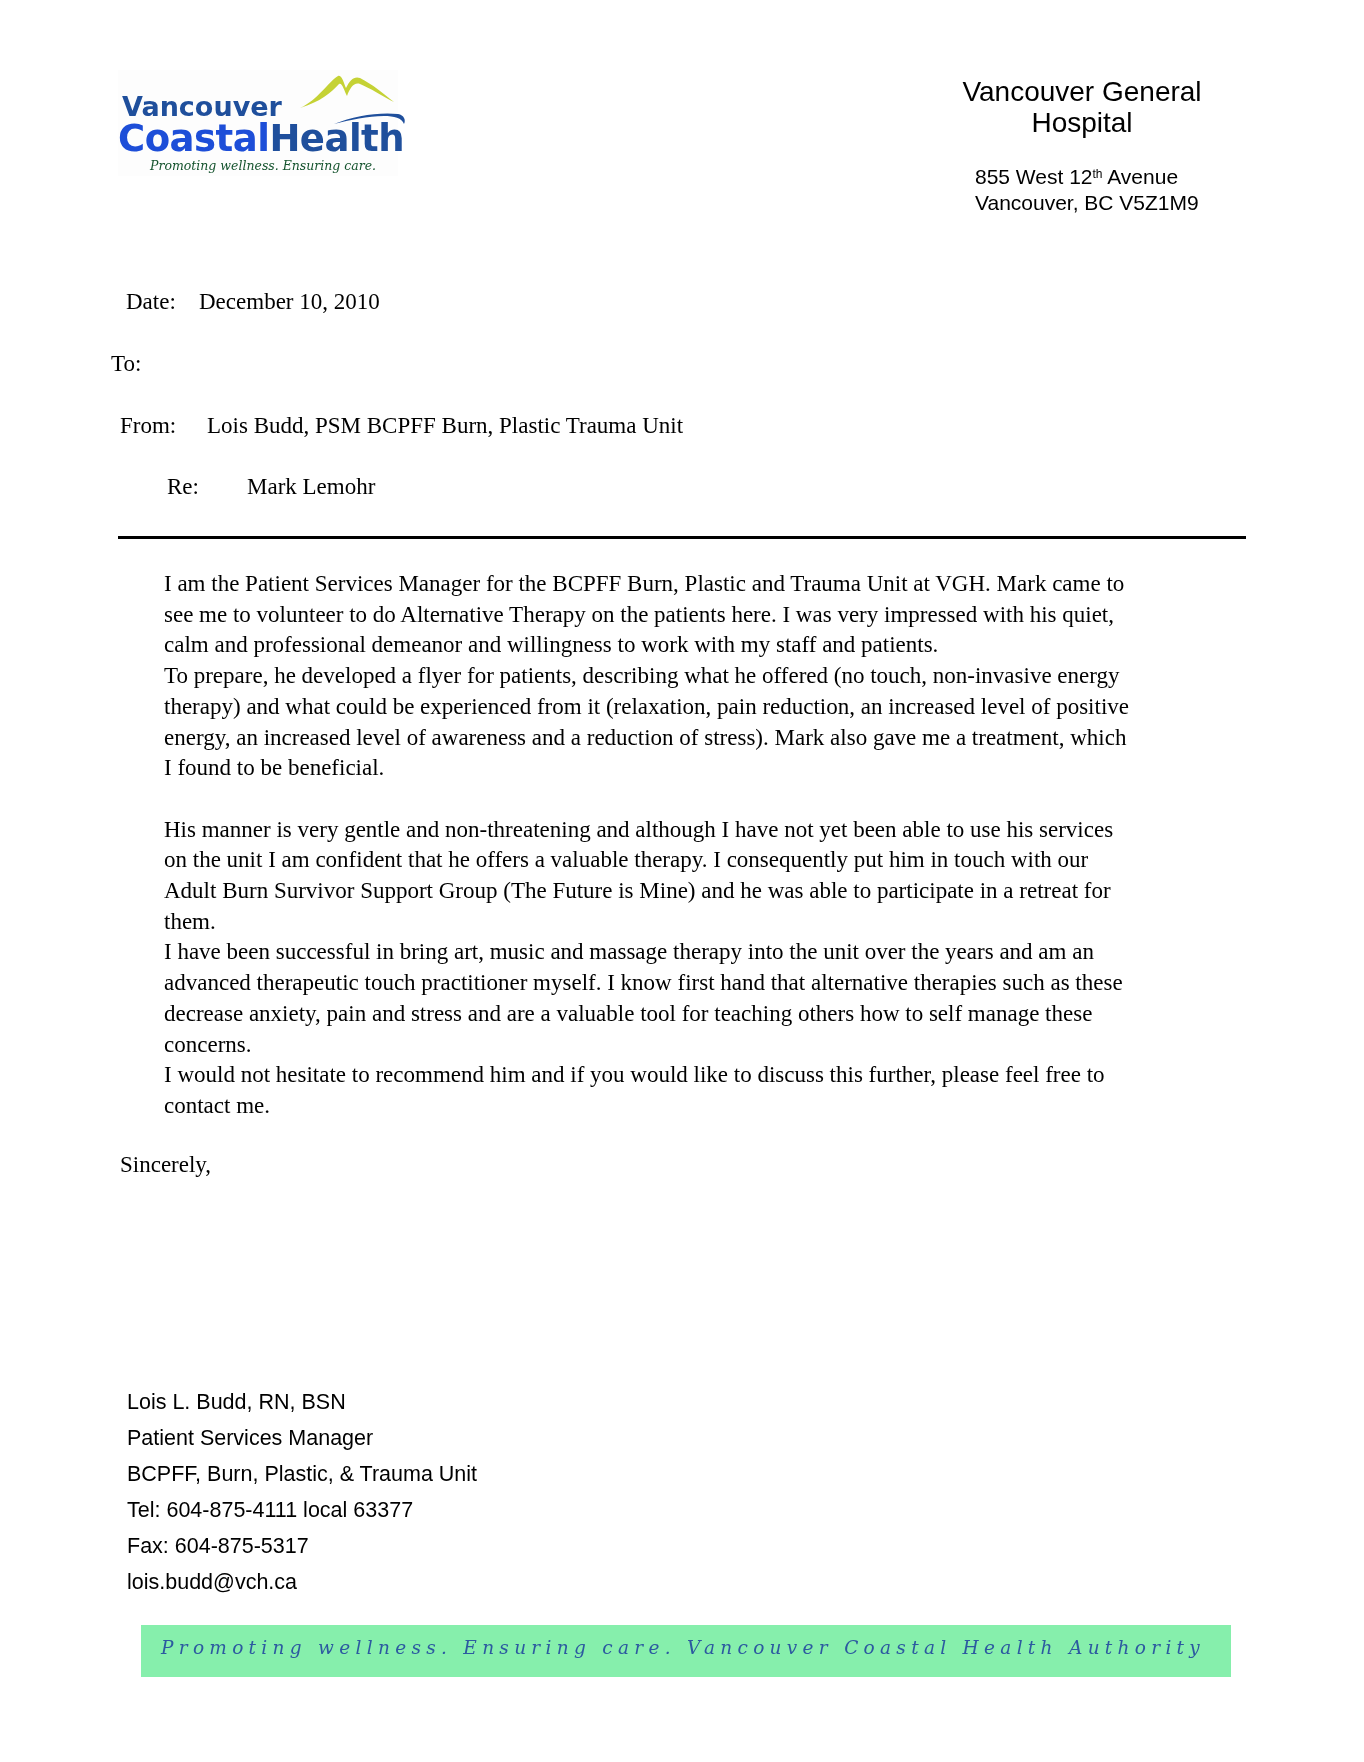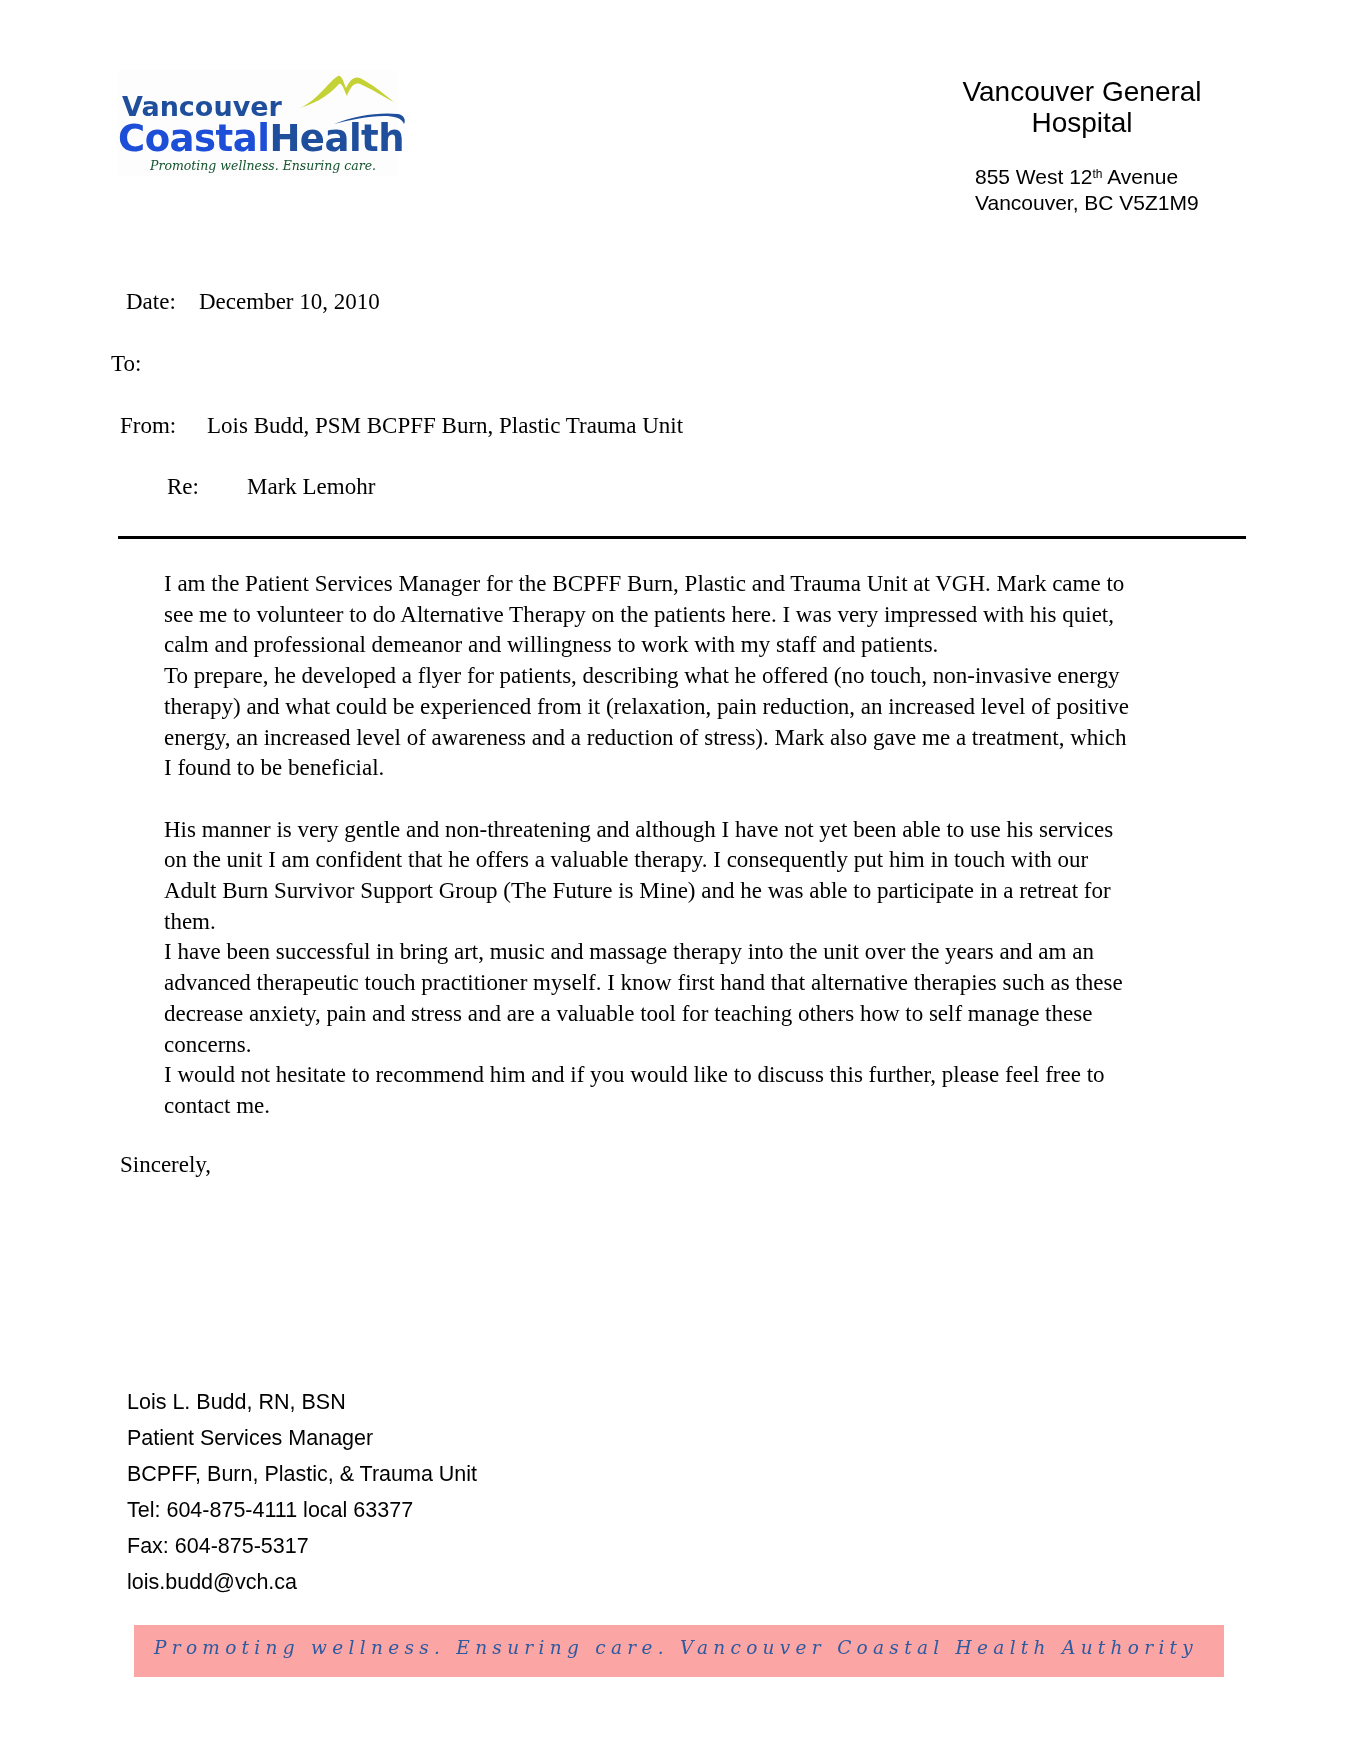--- a/index.html
+++ b/index.html
@@ -92,22 +92,22 @@
     
     .sig {
       left: 120px; top: 1381px;
       font-family: "Liberation Sans", sans-serif;
       font-size: 21.5px; line-height: 29px; white-space: nowrap;
     }
     .sig div { margin: 7px; }
 
     
     .footer {
-      left: 134px; top: 1625px; width: 1090px; height: 52px;
-      background: #fca5a5;
+      left: 141px; top: 1625px; width: 1090px; height: 52px;
+      background: #86efac;
     }
     .footer span {
       position: absolute; left: 20px; top: 12px;
       font-family: "DejaVu Serif", serif; font-style: italic;
       font-size: 18.5px; color: #2c5aa0; letter-spacing: 5.3px;
       white-space: nowrap;
     }
   </style>
 </head>
 <body>

